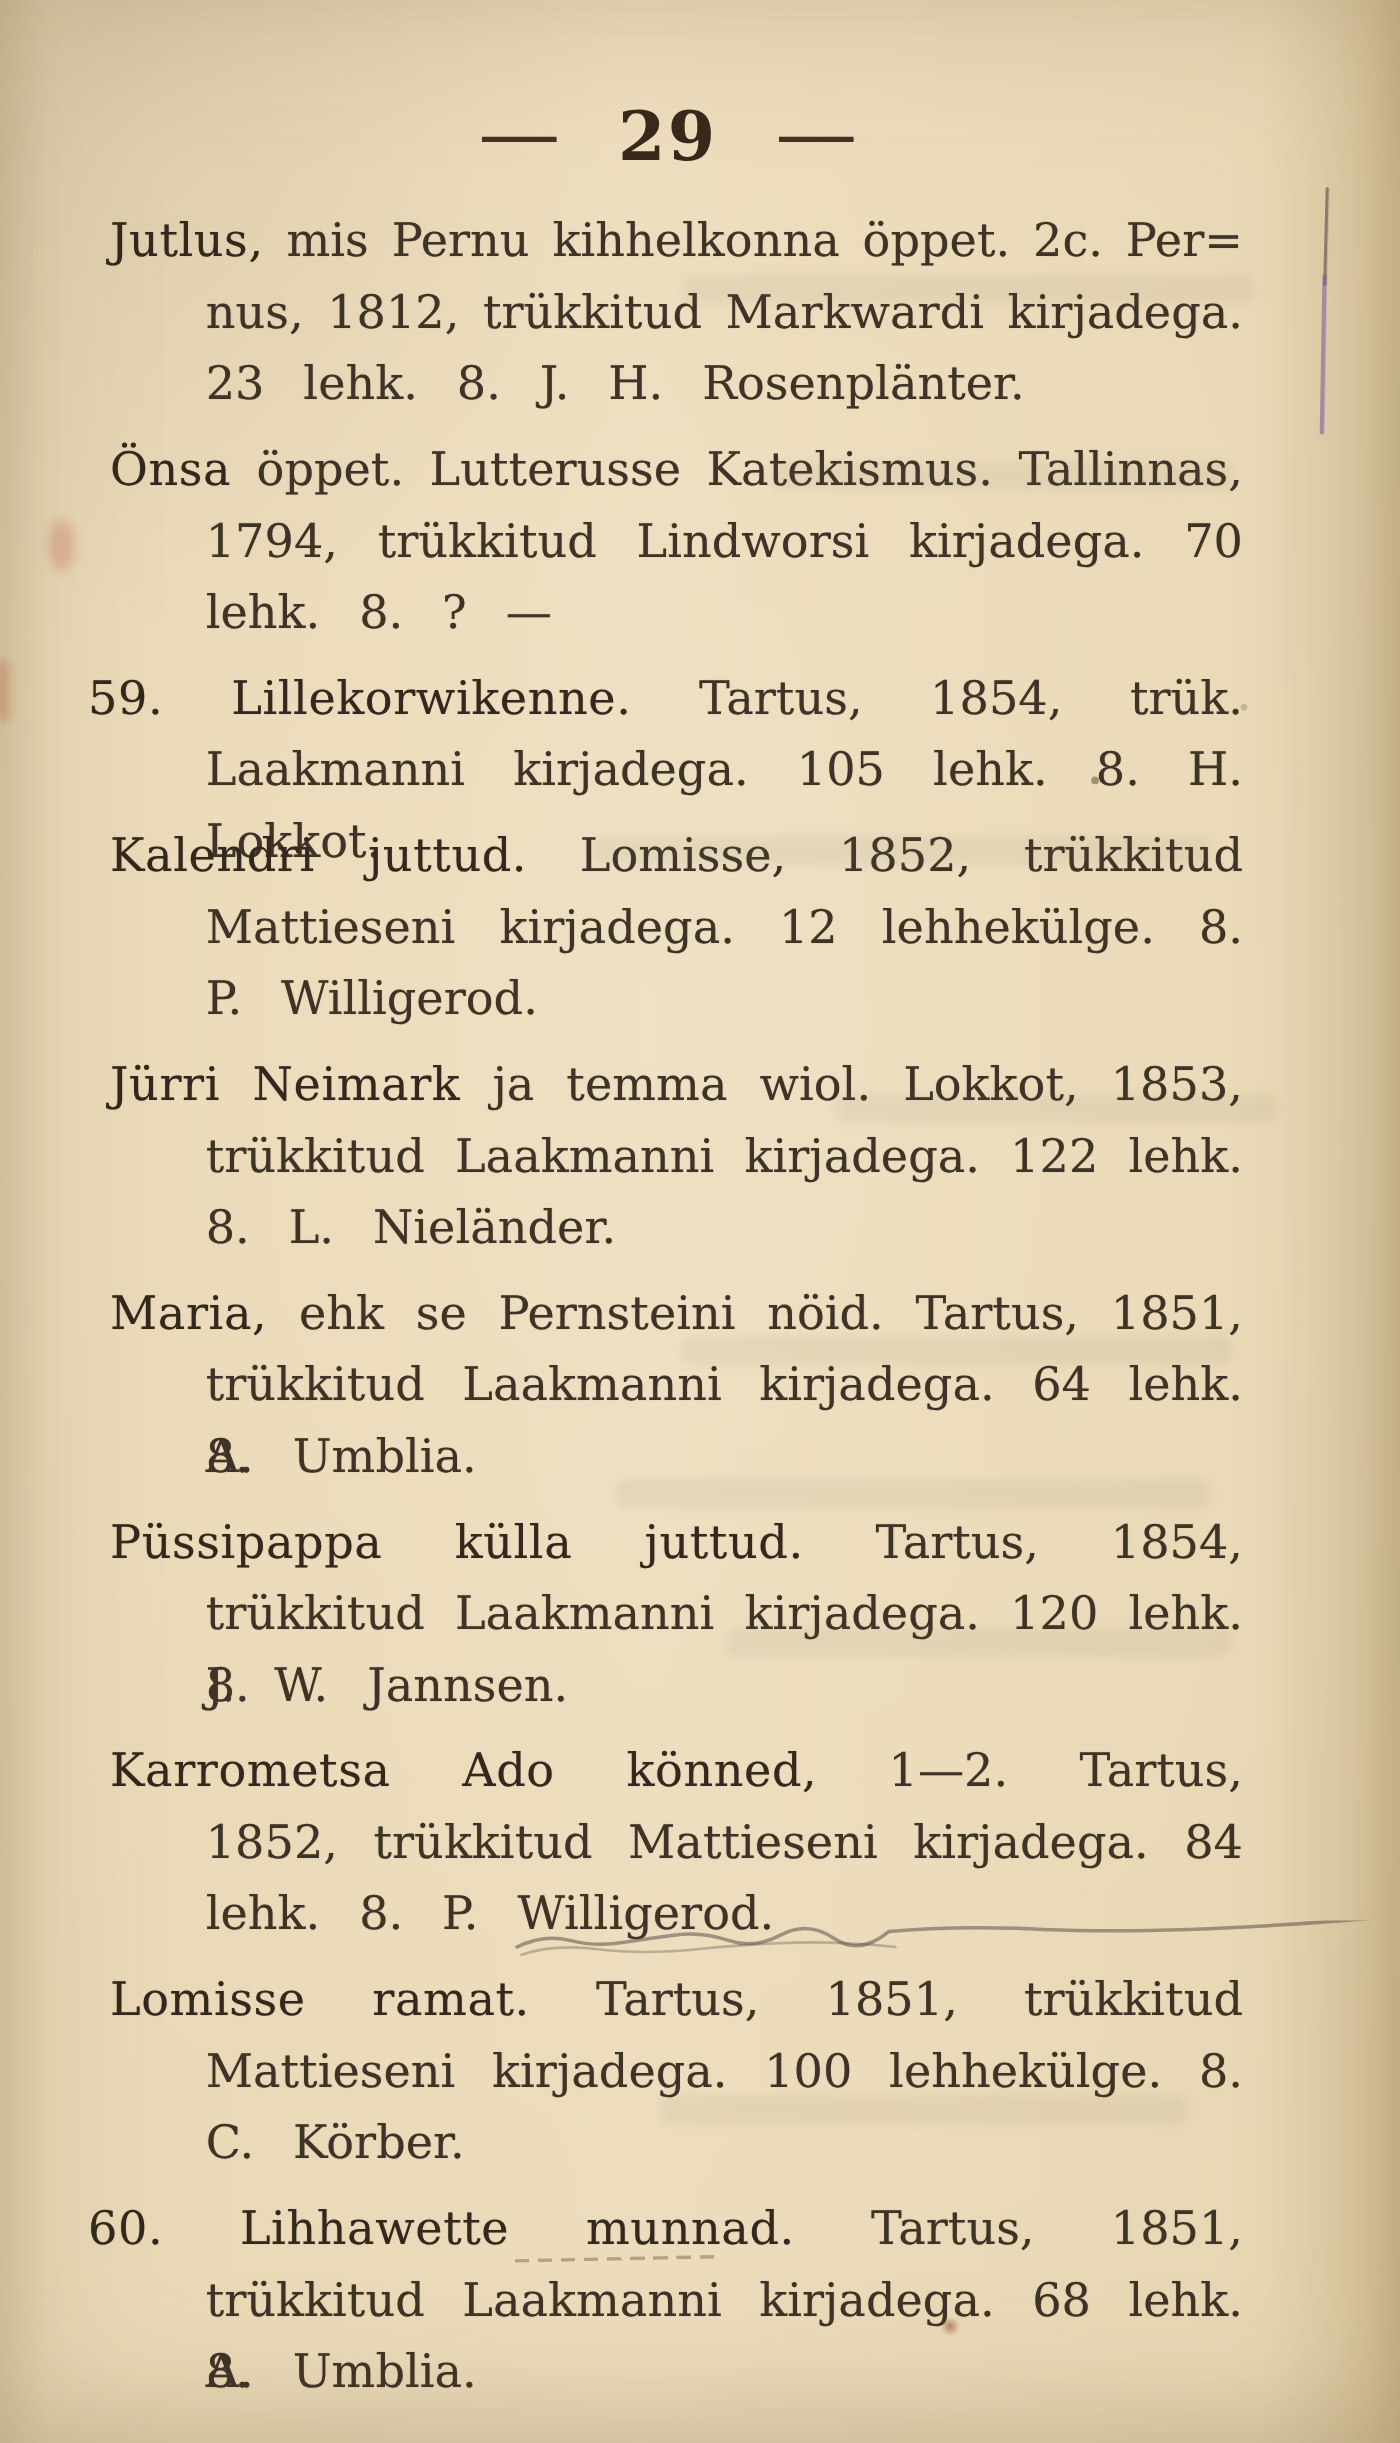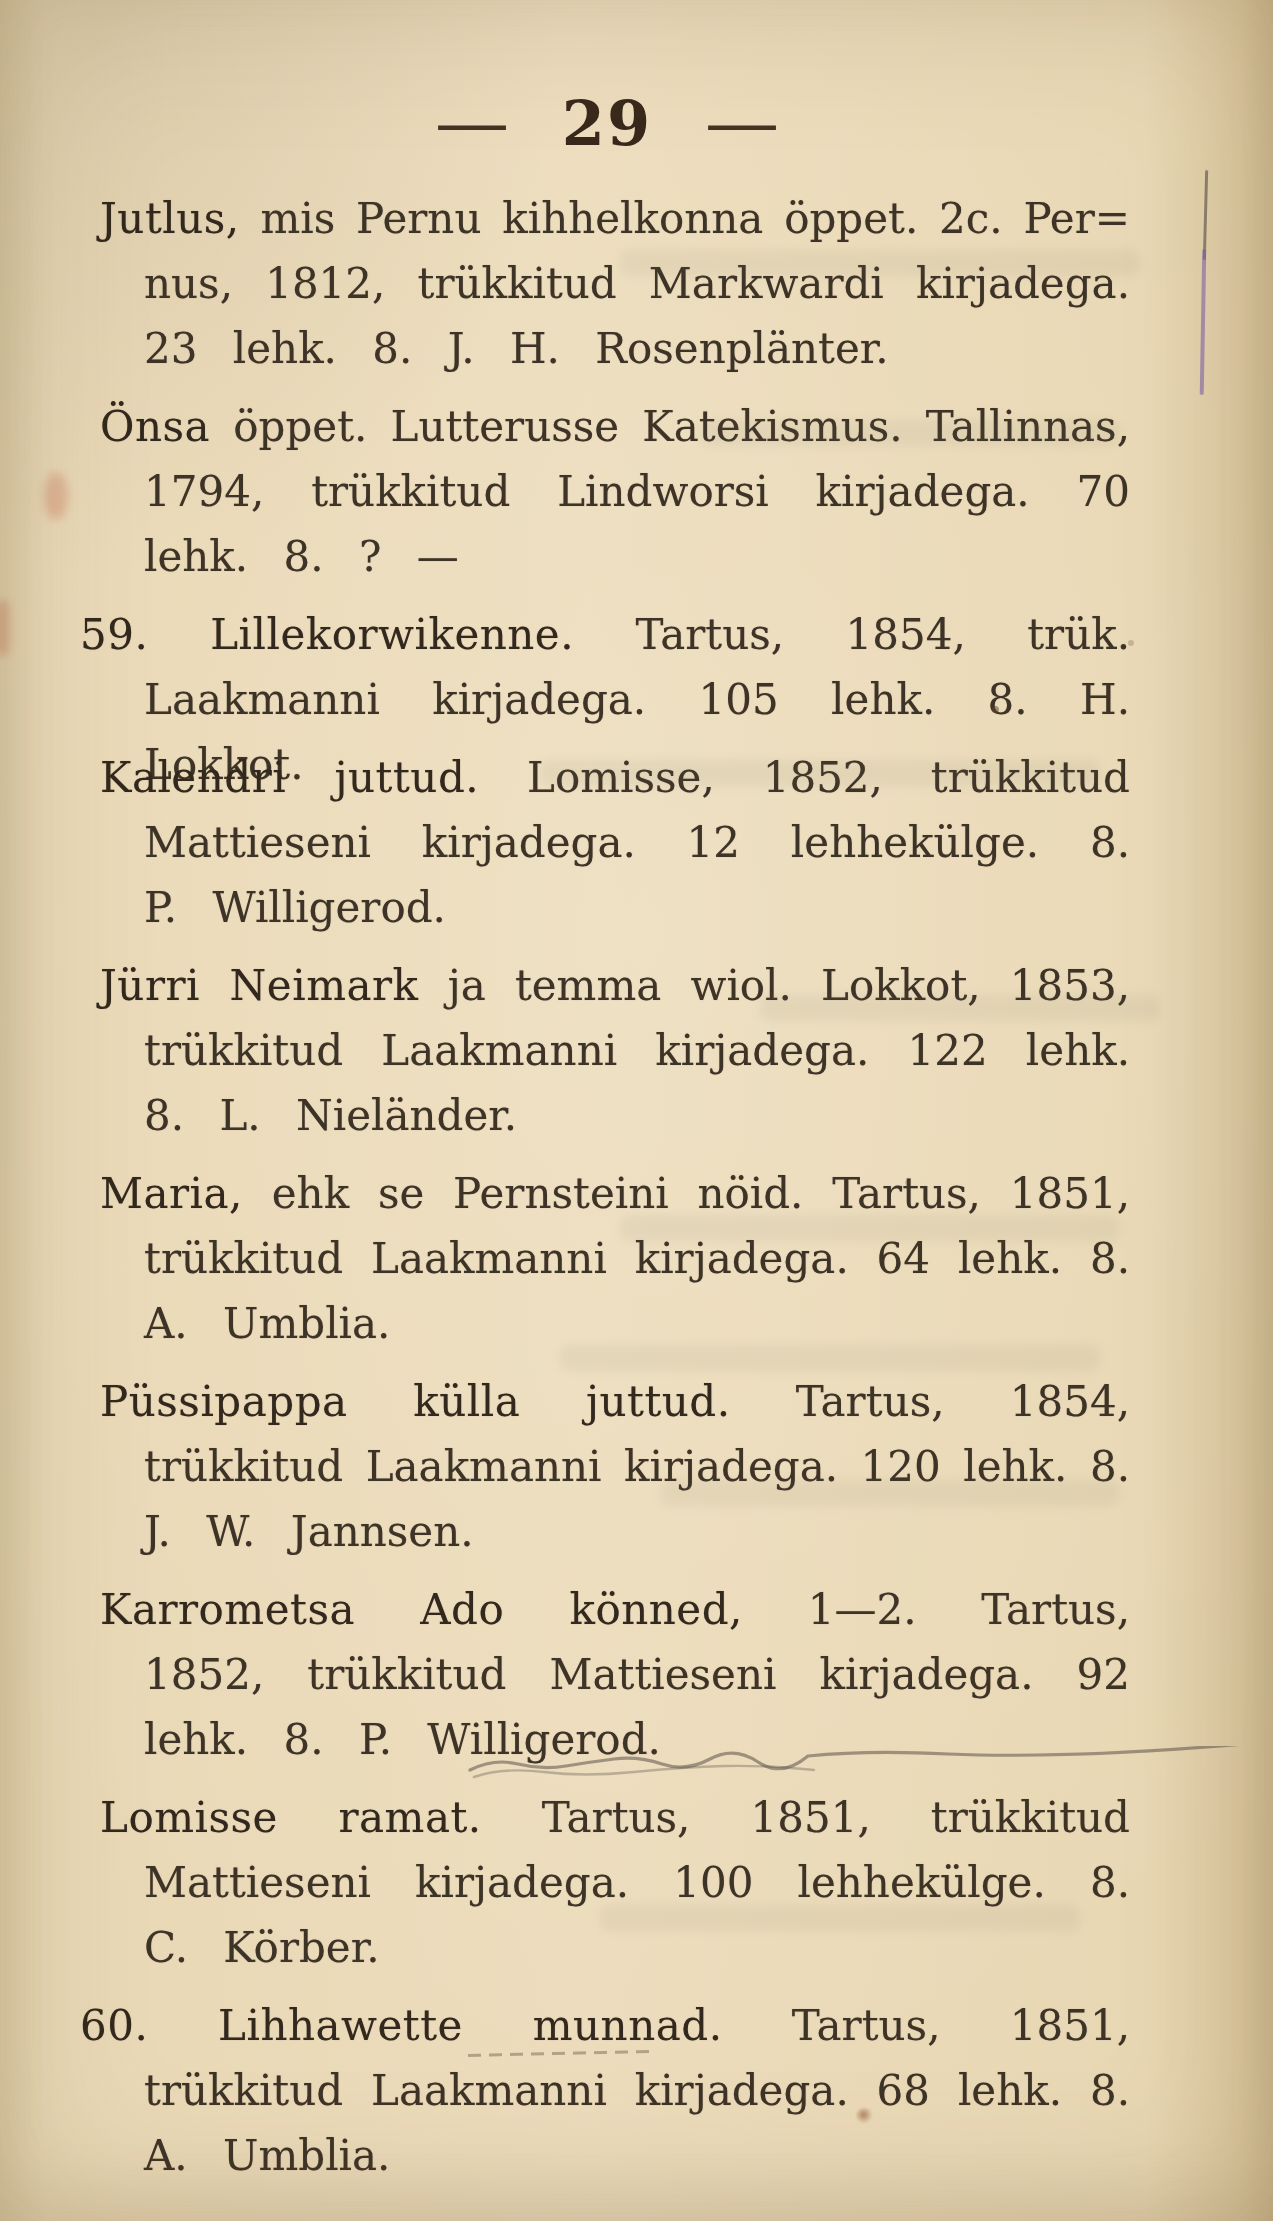--- a/index.html
+++ b/index.html
@@ -22,21 +22,21 @@
   .runhead{position:absolute;left:452px;top:94px;width:310px;height:58px;
     display:flex;justify-content:space-between;align-items:center;}
   .pagenum{font-size:62px;font-weight:bold;letter-spacing:2px;color:#38291c;}
   .hdash{font-size:40px;font-weight:bold;transform:scaleX(1.9);color:#453324;}
   
   .textblock{position:absolute;left:100px;top:186px;width:1030px;}
   .entry{margin:0 0 13px 0;padding:0;}
   .line{display:block;height:65px;line-height:65px;font-size:42px;
     text-align:justify;text-align-last:justify;word-spacing:6px;
     text-shadow:0 0 1px rgba(62,51,39,.35);}
-  .line.cont{margin-left:44px;}
+  .line.cont{margin-left:87px;}
   .line.lastl{text-align:right;text-align-last:left;word-spacing:22px;}
   .entry.outdent .line.first{margin-left:-20px;}
   .hw{font-weight:normal;color:var(--headword,#32281d);letter-spacing:.5px;}
   
   .ghost{position:absolute;background:rgba(104,108,74,.075);filter:blur(4px);
     border-radius:10px;pointer-events:none;}
   .pen-vert-dark{position:absolute;left:1204px;top:170px;width:3px;height:90px;
     background:rgba(70,60,62,.55);transform:rotate(1.5deg);border-radius:2px;filter:blur(.4px);}
   .pen-vert-purple{position:absolute;left:1201px;top:249px;width:4px;height:146px;
     background:var(--pen-purple,#7b62a8);opacity:.6;transform:rotate(1deg);
@@ -95,21 +95,21 @@
         <div class="line cont"><span>trükkitud Laakmanni kirjadega. 64 lehk. 8.</span></div>
         <div class="line cont lastl"><span>A. Umblia.</span></div>
       </div>
       <div class="entry">
         <div class="line first"><span class="hw">Püssipappa külla juttud.</span><span> Tartus, 1854,</span></div>
         <div class="line cont"><span>trükkitud Laakmanni kirjadega. 120 lehk. 8.</span></div>
         <div class="line cont lastl"><span>J. W. Jannsen.</span></div>
       </div>
       <div class="entry">
         <div class="line first"><span class="hw">Karrometsa Ado könned,</span><span> 1—2. Tartus,</span></div>
-        <div class="line cont"><span>1852, trükkitud Mattieseni kirjadega. 92</span></div>
+        <div class="line cont"><span>1852, trükkitud Mattieseni kirjadega. 84</span></div>
         <div class="line cont lastl"><span>lehk. 8. P. Willigerod.</span></div>
       </div>
       <div class="entry">
         <div class="line first"><span class="hw">Lomisse ramat.</span><span> Tartus, 1851, trükkitud</span></div>
         <div class="line cont"><span>Mattieseni kirjadega. 100 lehhekülge. 8.</span></div>
         <div class="line cont lastl"><span>C. Körber.</span></div>
       </div>
       <div class="entry outdent">
         <div class="line first"><span class="hw">60. Lihhawette munnad.</span><span> Tartus, 1851,</span></div>
         <div class="line cont"><span>trükkitud Laakmanni kirjadega. 68 lehk. 8.</span></div>

